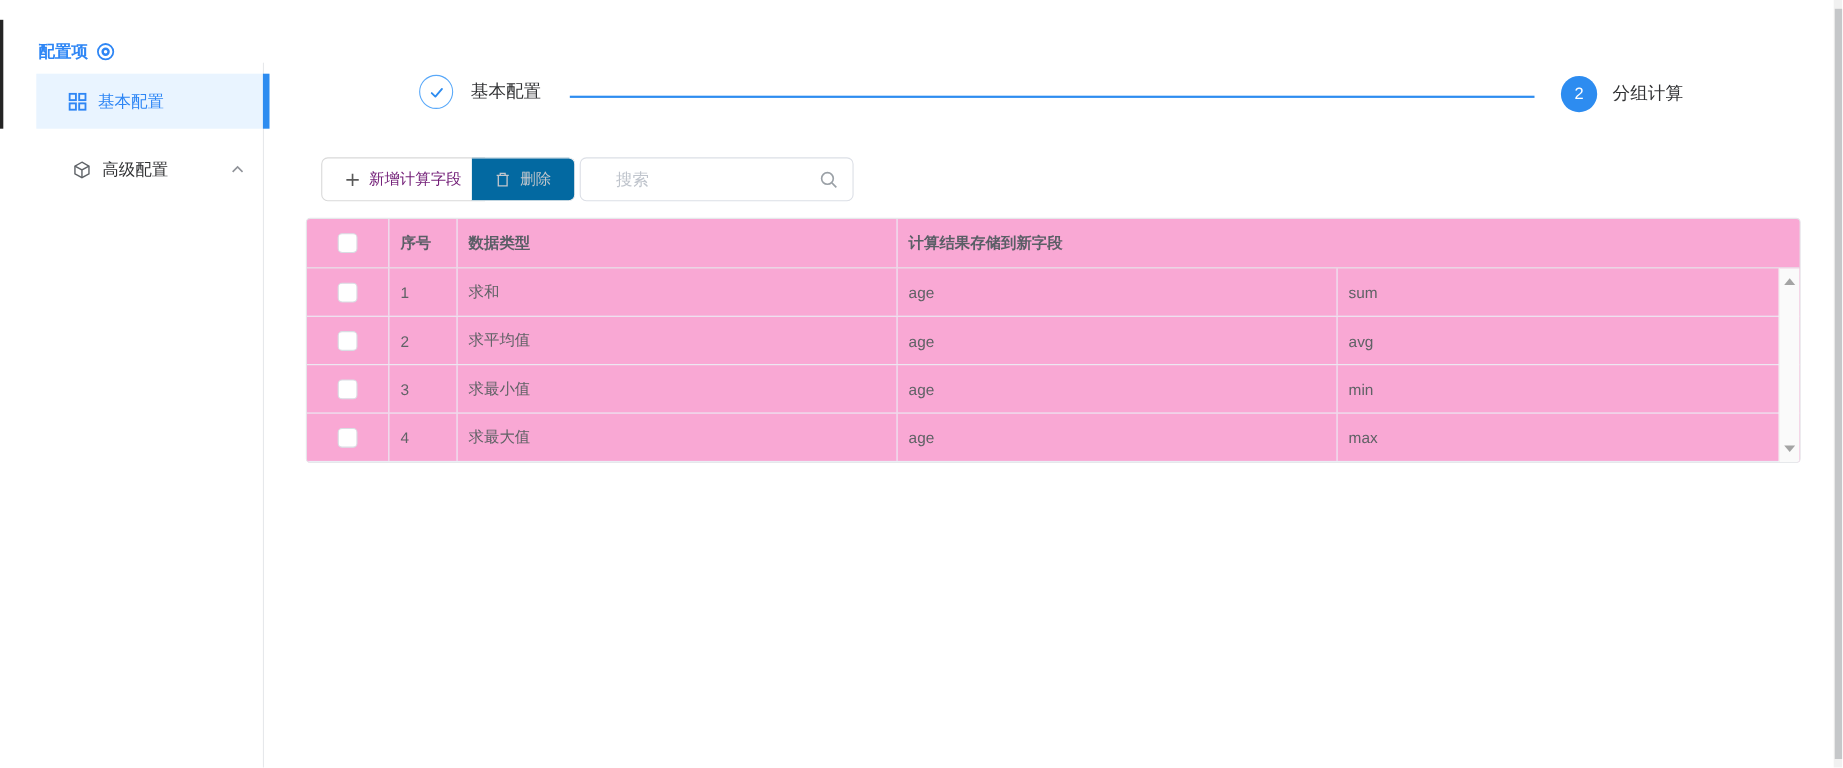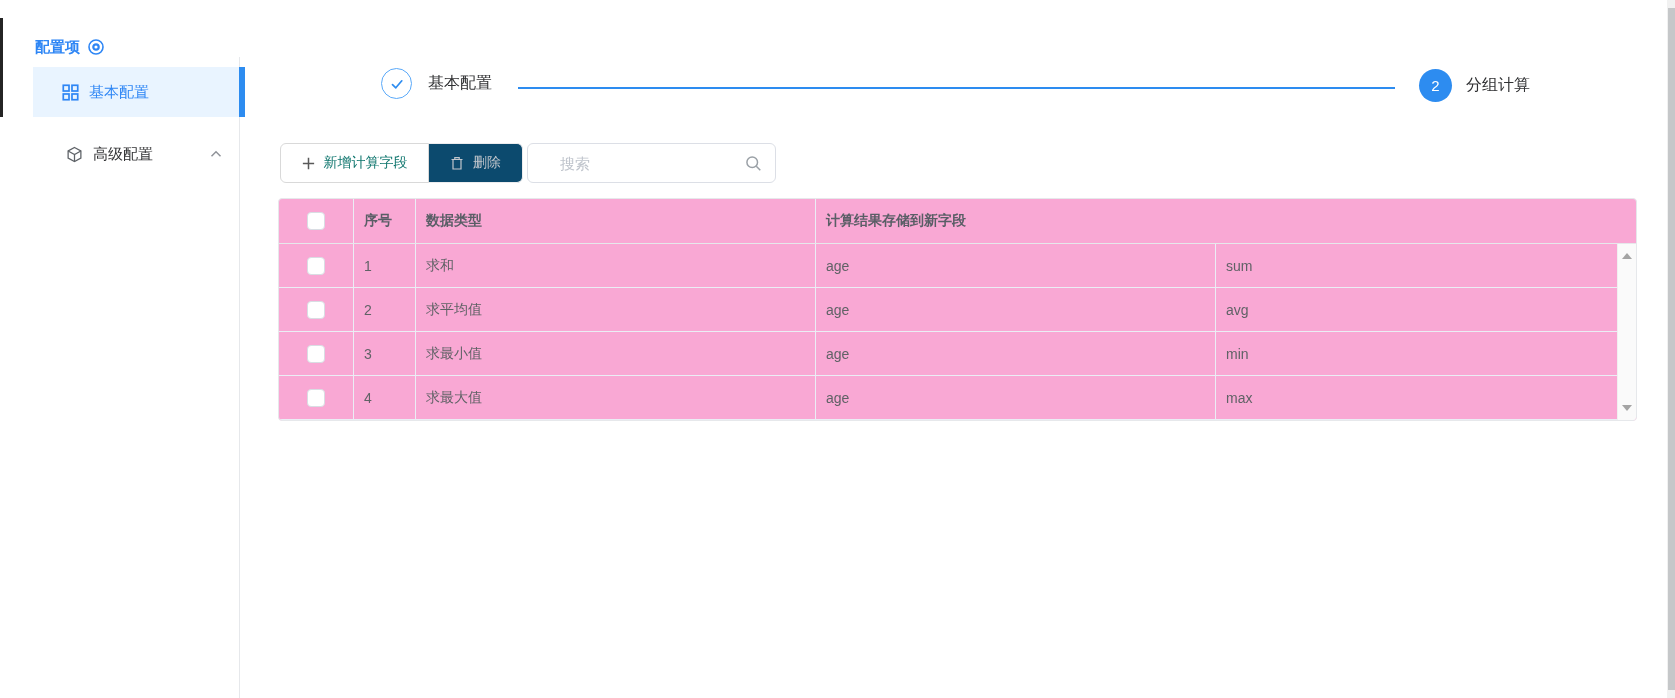--- a/index.html
+++ b/index.html
@@ -31,23 +31,23 @@
   .step-circle-done { width:31px; height:31px; border:1.5px solid #5aa9f9; border-radius:50%;
                       display:flex; align-items:center; justify-content:center; background:#fff; }
   .step-circle-active { width:33px; height:33px; border-radius:50%; background:#2d8cf0; color:#fff;
                         font-size:15px; display:flex; align-items:center; justify-content:center; }
   .step-label { font-size:16px; color:#303133; }
   .step-line { position:absolute; left:518px; top:87px; width:877px; height:2px; background:#2d8cf0; }
 
   
   .btn { position:absolute; top:143px; height:40px; display:flex; align-items:center; justify-content:center;
          gap:9px; font-size:14px; cursor:pointer; }
-  .btn-add { left:280px; width:149px; background:#fff; border:1px solid #d9d9d9;
-             border-radius:6px 0 0 6px; color:#0f766e; }
-  .btn-delete { left:429px; width:94px; background:#0c4a6e; border:1px solid #ececee; border-left:none;
+  .btn-add { left:292px; width:149px; background:#fff; border:1px solid #d9d9d9;
+             border-radius:6px 0 0 6px; color:#701a75; }
+  .btn-delete { left:429px; width:94px; background:#0369a1; border:1px solid #ececee; border-left:none;
                 border-radius:0 6px 6px 0; color:#c2c6cc; cursor:not-allowed; }
   .search-box { position:absolute; left:527px; top:143px; width:249px; height:40px; border:1px solid #dcdfe6;
                 border-radius:6px; background:#fff; display:flex; align-items:center; padding:0 13px 0 32px; }
   .search-box input { flex:1; border:none; outline:none; font-size:15px; color:#606266; min-width:0;
                       font-family:"Liberation Sans","DejaVu Sans",sans-serif; background:transparent; }
   .search-box input::placeholder { color:#bfc4cc; }
 
   
   .table { position:absolute; left:278px; top:198px; width:1359px; height:223px; background:#f9a8d4;
            border:1px solid #e6e8eb; border-radius:4px; overflow:hidden; }

